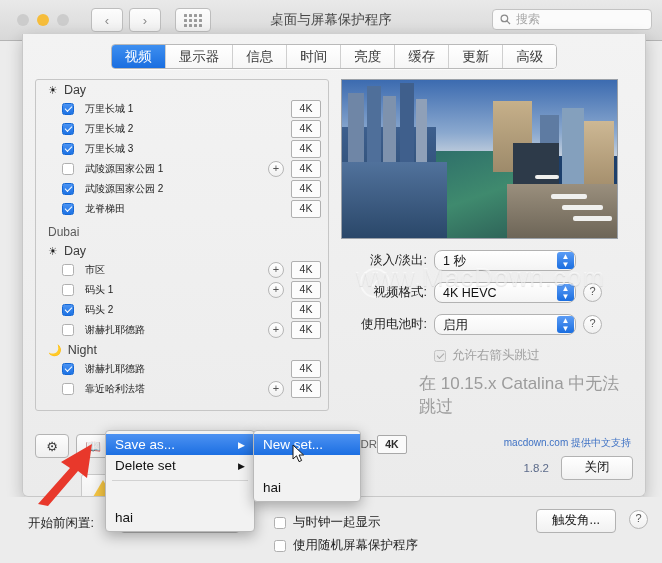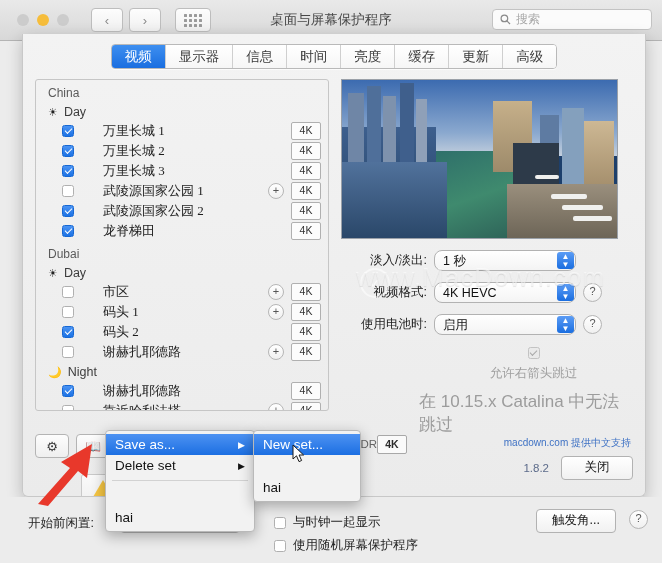--- a/index.html
+++ b/index.html
@@ -87,21 +87,21 @@
   .row{
     display:flex;align-items:center;height:20px;padding-left:26px;position:relative;
   }
   .cb{
     width:12px;height:12px;border-radius:2.5px;flex:0 0 12px;
     border:1px solid #b0b0b0;background:#fff;box-sizing:border-box;
     display:flex;align-items:center;justify-content:center;
   }
   .cb.on{background:linear-gradient(to bottom,#4a93f3,#1c72e4);border-color:#1668d4;}
   .cb.on::after{content:"";width:6px;height:3px;border-left:1.6px solid #fff;border-bottom:1.6px solid #fff;transform:rotate(-45deg);margin-top:-2px;}
-  .rowlabel{font-size:13px;color:#1d1d1d;margin-left:29px;white-space:nowrap;font-family:Liberation Serif, serif;}
+  .rowlabel{font-size:10px;color:#1d1d1d;margin-left:11px;white-space:nowrap;}
   .plus{
     position:absolute;right:44px;width:14px;height:14px;border-radius:50%;
     border:1px solid #b6b6b6;background:linear-gradient(to bottom,#fff,#f0f0f0);
     font-size:11px;line-height:12px;text-align:center;color:#555;
   }
   .badge4k{
     position:absolute;right:7px;width:28px;height:16px;border-radius:2px;
     border:1px solid #b0b0b0;background:#fcfcfc;
     font-size:10.5px;line-height:15px;text-align:center;color:#333;
   }
@@ -146,21 +146,21 @@
   .popup .arrows{
     position:absolute;right:1px;top:1px;width:17px;height:17px;border-radius:3px;
     background:linear-gradient(to bottom,#5b9cf5,#1a6ee0);color:#fff;
     font-size:8px;line-height:8px;text-align:center;padding-top:1px;box-sizing:border-box;
   }
   .helpbtn{
     width:17px;height:17px;border-radius:50%;border:1px solid #b5b5b5;
     background:linear-gradient(to bottom,#ffffff,#f0f0f0);
     font-size:11px;line-height:15px;text-align:center;color:#555;
   }
-  .dimrow{display:flex;align-items:center;gap:6px;margin:12px 0 0 93px;flex-direction:column;}
+  .dimrow{display:flex;align-items:center;gap:6px;margin:12px 0 0 93px;}
   .cbdim{width:12px;height:12px;border:1px solid #c3c3c3;border-radius:2.5px;background:#eaeaea;
     display:flex;align-items:center;justify-content:center;box-sizing:border-box;}
   .cbdim::after{content:"";width:6px;height:3px;border-left:1.6px solid #a9a9a9;border-bottom:1.6px solid #a9a9a9;transform:rotate(-45deg);margin-top:-2px;}
   .dimtext{font-size:12.5px;color:#a0a0a0;}
   .notetext{font-size:17px;color:#9c9c9c;margin:8px 0 4px 78px;}
   
   .sheetbottom{position:absolute;left:0;right:0;bottom:0;height:62px;}
   .toolrow{position:absolute;left:12px;top:0;display:flex;gap:7px;}
   .toolbtn{
     width:32px;height:22px;border-radius:4px;border:1px solid #b4b4b4;
@@ -295,21 +295,20 @@
         <div class="tab">缓存</div>
         <div class="tab">更新</div>
         <div class="tab">高级</div>
       </div>
     </div>
 
     <div class="content">
 
       <div class="listpane">
 
-        <div class="grouphdr">China</div>
 
         <div class="subhdr">
           <span class="sunicon">☀</span>
           <span>Day</span>
         </div>
 
         <div class="row">
           <span class="cb on"></span>
           <span class="rowlabel">万里长城 1</span>
           <span class="badge4k">4K</span>

